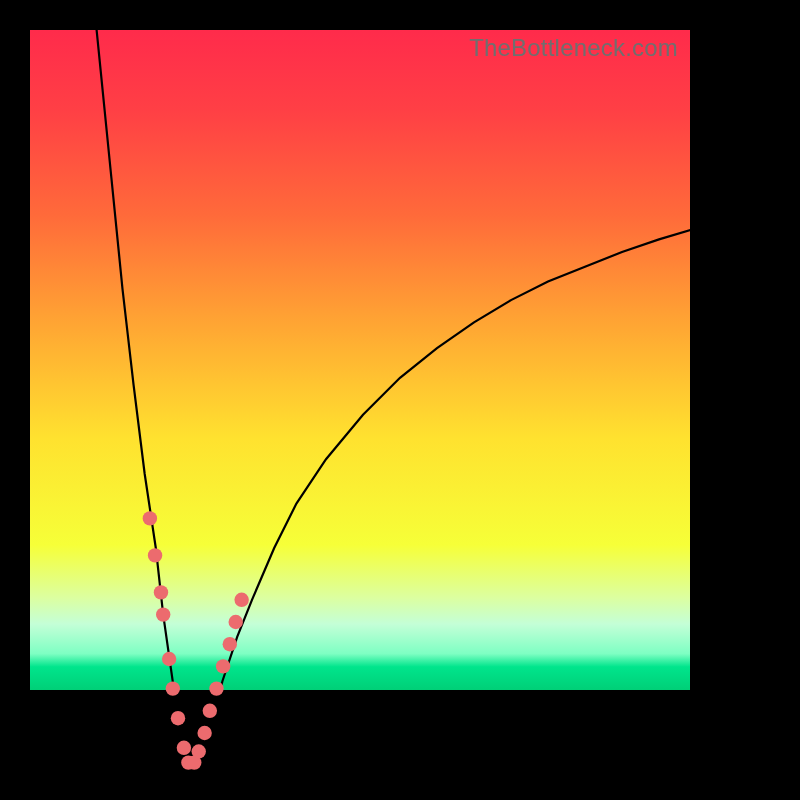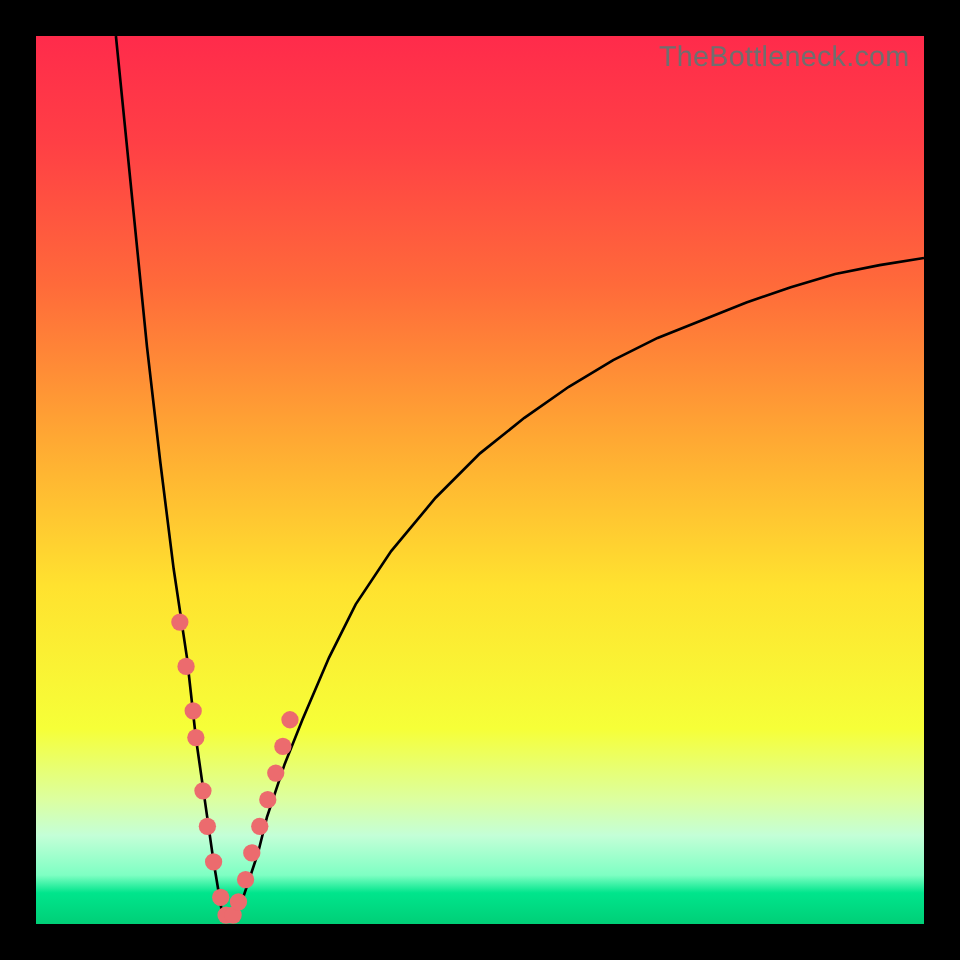--- a/index.html
+++ b/index.html
@@ -14,21 +14,21 @@
   .frame {
     position: absolute;
     left: 0; top: 0;
     width: 800px; height: 800px;
     background: #000;
   }
   .plot {
     position: absolute;
     left: 30px;
     top: 30px;
-    width: 740px;
+    width: 660px;
     height: 740px;
     overflow: hidden;
   }
   .gradient {
     position: absolute;
     left: 0; top: 0; right: 0; bottom: 0;
   }
   .watermark {
     position: absolute;
     top: 4px;

